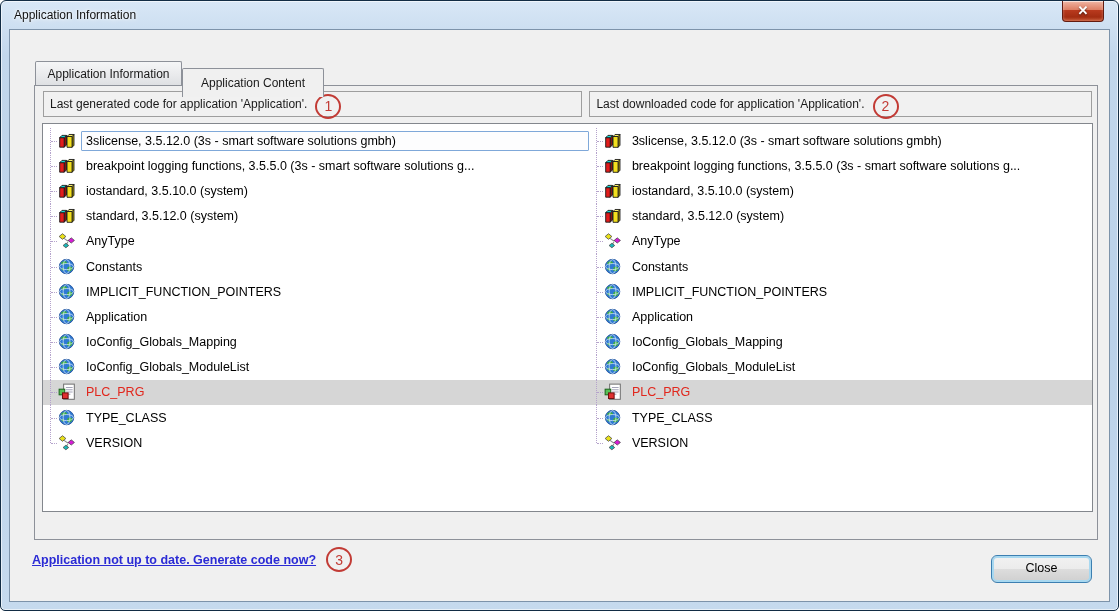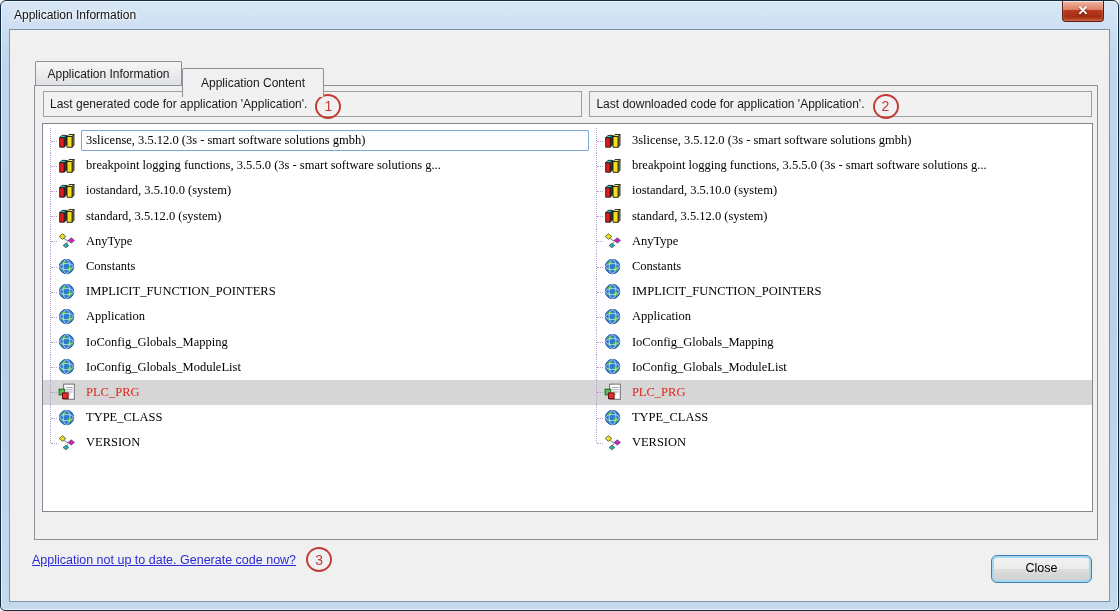--- a/index.html
+++ b/index.html
@@ -38,36 +38,36 @@
     border-radius:50%;color:var(--c-badge,#c23b35);font-size:14px;display:flex;
     align-items:center;justify-content:center;margin-left:8px;position:relative;top:2px;
     background:transparent;}
   
   .lists{position:absolute;top:37px;left:7px;right:4px;bottom:27px;background:#fff;
     border:1px solid #83878d;display:flex;overflow:hidden;}
   .tree{padding-top:4px;overflow:hidden;}
   .tree.left{flex:548 0 0;}
   .tree.right{flex:505 0 0;}
   .tree-row{height:25.2px;display:flex;align-items:center;white-space:nowrap;overflow:hidden;
-    font-size:12.5px;color:#000;padding-left:4px;font-family:Liberation Serif, serif;}
+    font-size:12.5px;color:#000;padding-left:4px;}
   .tree-row.changed{background:var(--c-changed-bg,#d6d6d6);color:var(--c-changed-text,#e1261c);}
   .conn{width:10px;align-self:stretch;position:relative;flex:none;}
   .conn::before{content:"";position:absolute;left:3px;top:-5px;bottom:0;
     border-left:1px dotted #b5a3cc;}
   .conn.last::before{bottom:50%;}
   .conn::after{content:"";position:absolute;left:4px;top:50%;width:6px;
     border-top:1px dotted #b5a3cc;}
   .ticon{width:18px;height:18px;flex:none;margin:0 5px 0 1px;}
   .ticon svg{width:18px;height:18px;display:block;}
   .lbl{padding:2px 4px;border:1px solid transparent;}
   .lbl.selected{border:1px solid var(--c-selection-border,#7fa8d9);background:#fdfdfe;
     flex:1;border-radius:1px;}
   
   .footer-left{position:absolute;left:22px;top:517px;display:flex;align-items:center;}
-  .gen-link{font-size:12.5px;color:var(--c-link,#2b2bd5);text-decoration:underline;cursor:pointer;}
+  .gen-link{font-size:12.5px;color:var(--c-link,#2b2bd5);text-decoration:underline;cursor:pointer;font-weight:bold;}
   .close-button{position:absolute;right:17px;top:525px;width:101px;height:28px;
     border:1px solid #3c7fb1;border-radius:6px;font-size:12.5px;color:#000;text-align:center;
     background:linear-gradient(180deg,#f2f2f2,#ebebeb 50%,#dddddd 50%,#cfcfcf);
     box-shadow:inset 0 0 0 2px #a8d8f0;line-height:24px;cursor:default;
     font-family:"Liberation Sans",sans-serif;}
 </style>
 </head>
 <body>
 
 <div class="dialog">

